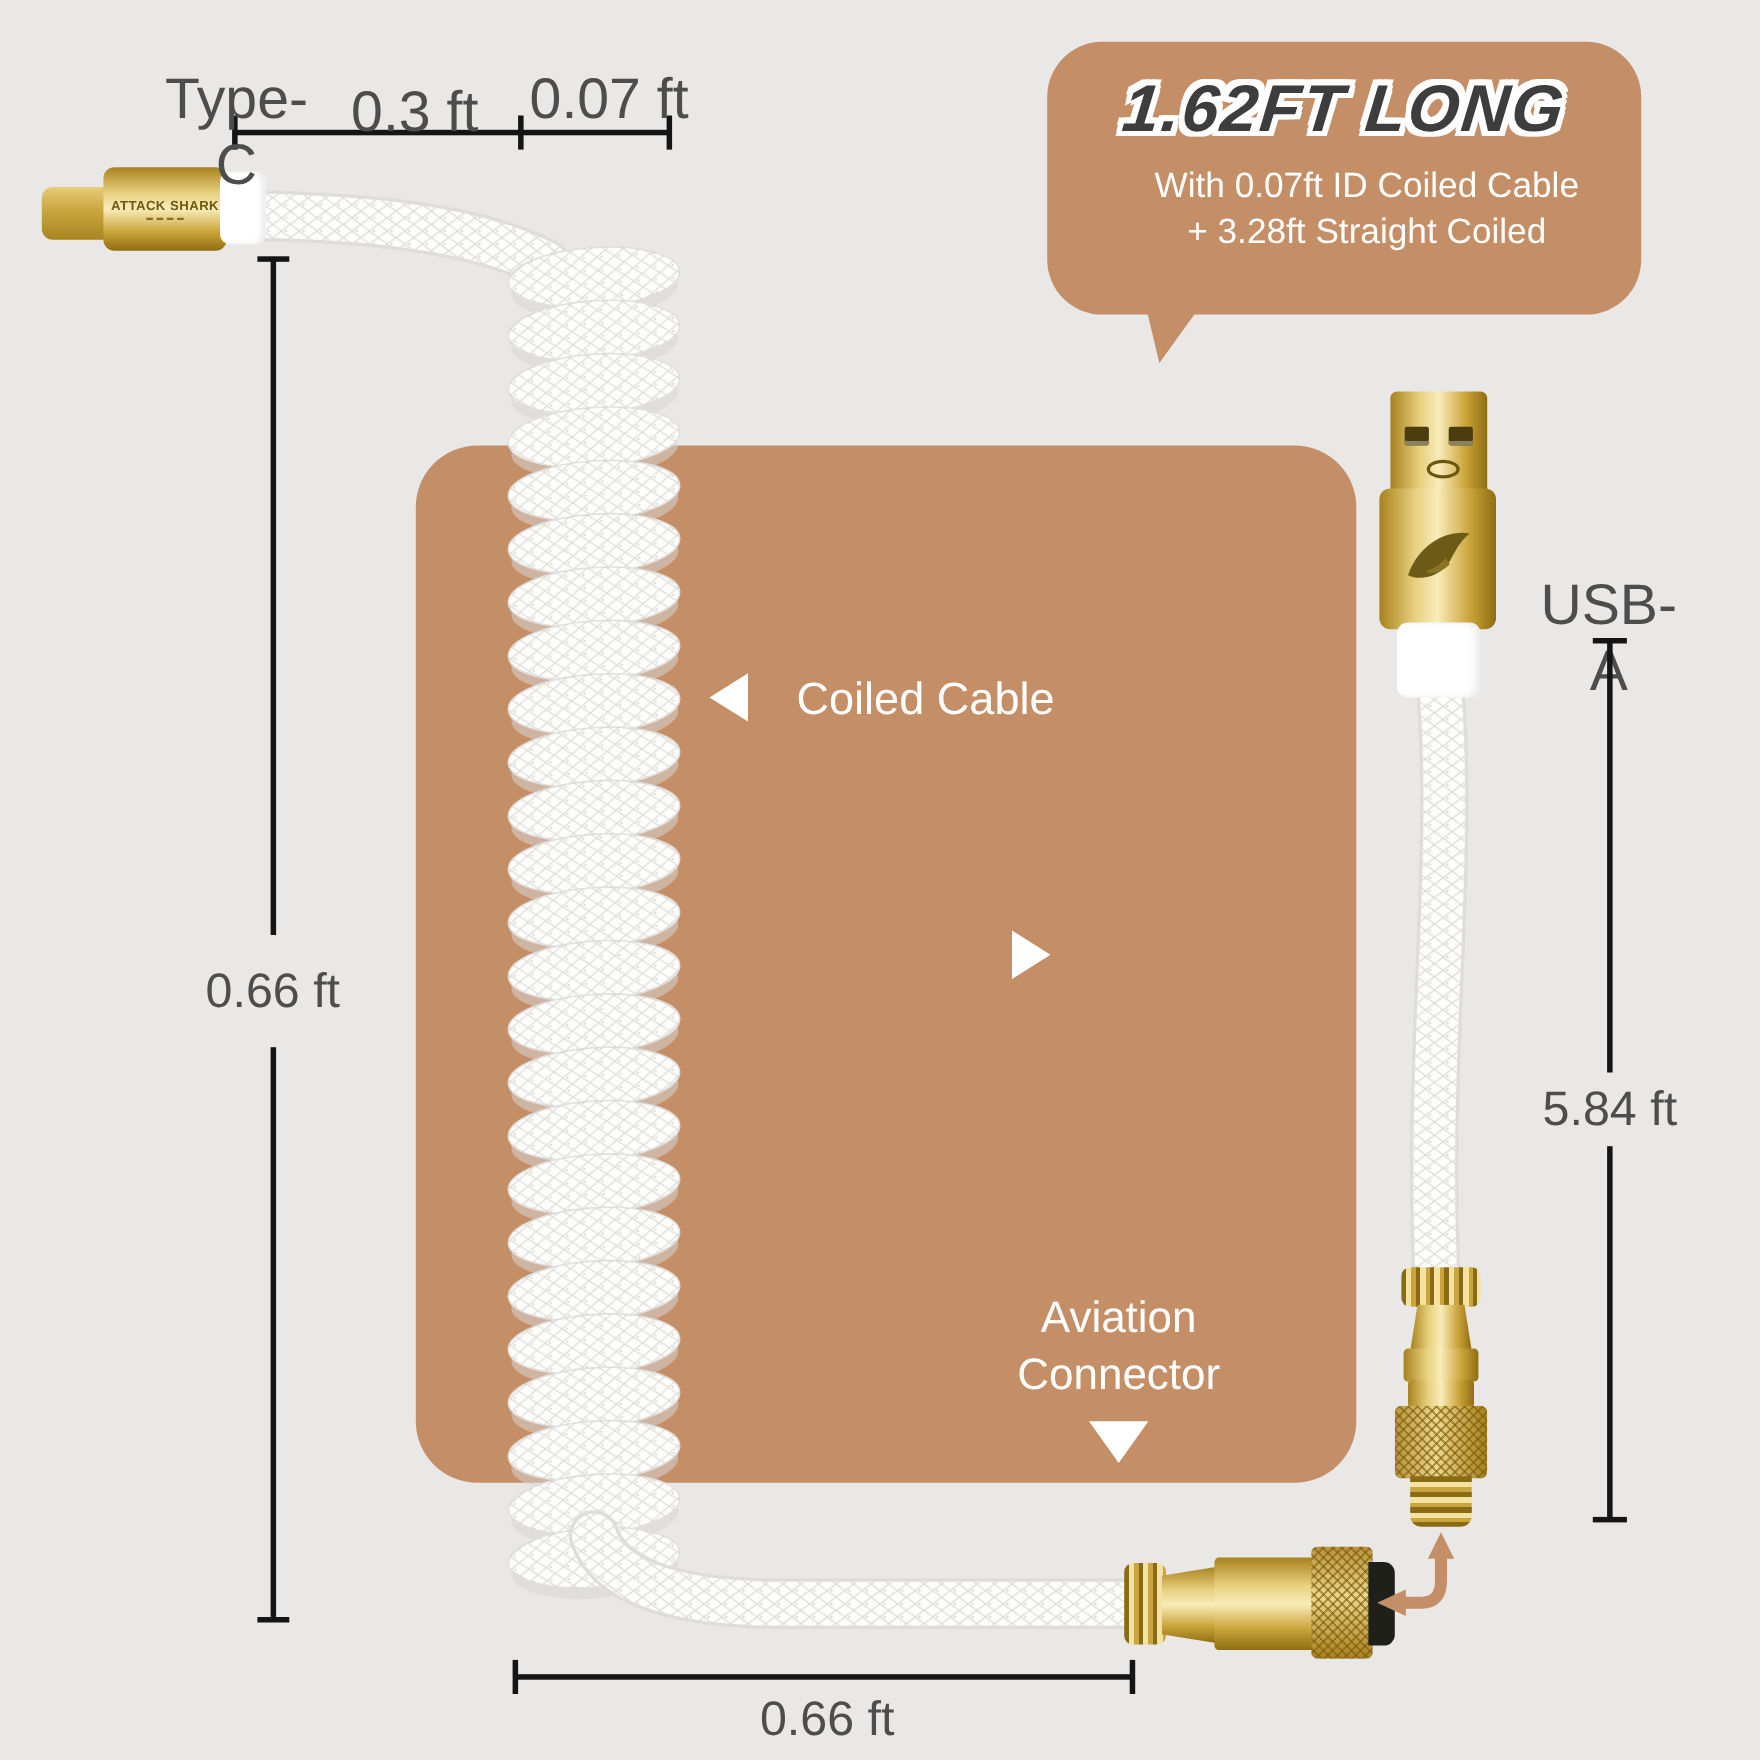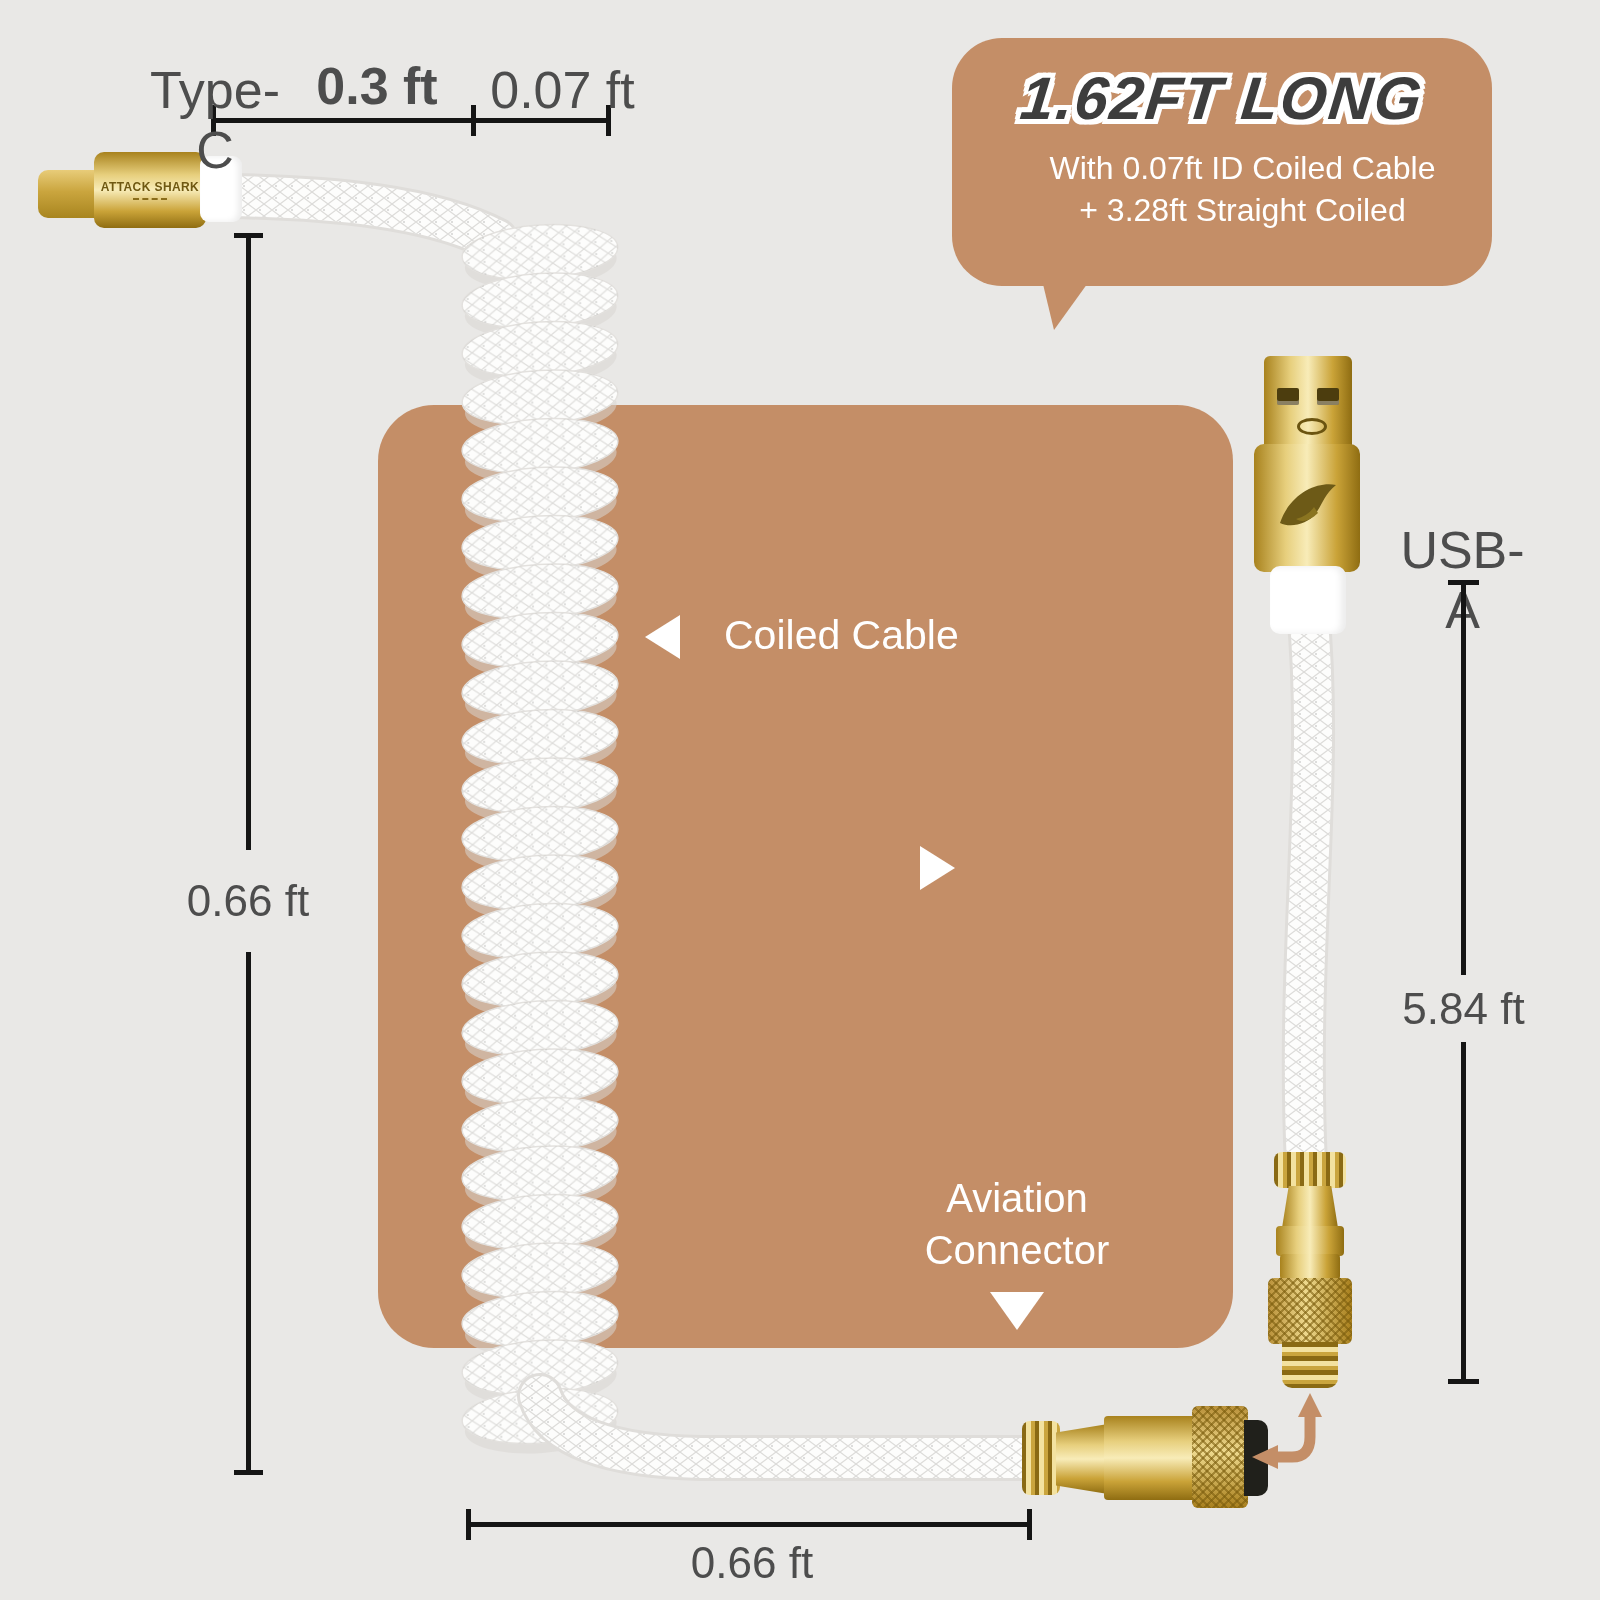--- a/index.html
+++ b/index.html
@@ -19,21 +19,21 @@
   #bubble-title{margin-top:26px;font-size:60px;font-weight:800;font-style:italic;letter-spacing:2px;color:var(--bubble-title,#3d3d3d);transform:skewX(-6deg);
     text-shadow:-5px -5px 0 #fff,0 -5px 0 #fff,5px -5px 0 #fff,-5px 0 0 #fff,5px 0 0 #fff,-5px 5px 0 #fff,0 5px 0 #fff,5px 5px 0 #fff;}
   .bubble-line{font-size:32px;color:#fff;line-height:1.32;margin-left:41px;}
   #bubble-body{margin-top:14px;}
 
   
   .dline{background:var(--dimension-line,#151515);}
   .dtext{color:var(--dimension-text,#4d4d4d);font-size:52px;text-align:center;}
 
   
-  .callout{color:#fff;font-size:41px;display:flex;align-items:flex-end;}
+  .callout{color:#fff;font-size:41px;display:flex;align-items:flex-start;}
   .tri-left{width:0;height:0;border-top:22px solid transparent;border-bottom:22px solid transparent;border-right:35px solid #fff;}
   .tri-right{width:0;height:0;border-top:22px solid transparent;border-bottom:22px solid transparent;border-left:35px solid #fff;}
   .tri-down{width:0;height:0;border-left:27px solid transparent;border-right:27px solid transparent;border-top:38px solid #fff;}
 
   
   .gold-v{background:linear-gradient(180deg,#a8821d 0%,#e7cf7d 30%,#f8ecb8 50%,#caa338 78%,#8f6d12 100%);}
   .gold-h{background:linear-gradient(90deg,#a8821d 0%,#e7cf7d 30%,#f8ecb8 50%,#caa338 78%,#8f6d12 100%);}
   .knurl{background:
       repeating-linear-gradient(45deg,rgba(122,92,12,.55) 0 2px,transparent 2px 6px),
       repeating-linear-gradient(-45deg,rgba(122,92,12,.55) 0 2px,transparent 2px 6px),
@@ -280,22 +280,22 @@
       <div class="bubble-line">+ 3.28ft Straight Coiled</div>
     </div>
   </div>
   <div id="bubble-tail" class="abs z5"></div>
 
   <div class="abs z4 dline" style="left:213px;top:118px;width:397px;height:5px;"></div>
   <div class="abs z4 dline" style="left:211px;top:105px;width:5px;height:31px;"></div>
   <div class="abs z4 dline" style="left:471px;top:105px;width:5px;height:31px;"></div>
   <div class="abs z4 dline" style="left:606px;top:105px;width:5px;height:31px;"></div>
   <div class="abs z4 dtext" style="left:135px;top:60px;width:160px;">Type-C</div>
-  <div class="abs z4 dtext" style="left:307px;top:56px;width:140px;font-weight:bold;">0.3 ft</div>
-  <div class="abs z4 dtext" style="left:480px;top:60px;width:165px;">0.07 ft</div>
+  <div class="abs z4 dtext" style="left:307px;top:72px;width:140px;">0.3 ft</div>
+  <div class="abs z4 dtext" style="left:461px;top:60px;width:165px;text-align:right;">0.07 ft</div>
 
   <div class="abs z4 dline" style="left:234px;top:233px;width:29px;height:5px;"></div>
   <div class="abs z4 dline" style="left:246px;top:235px;width:5px;height:615px;"></div>
   <div class="abs z4 dtext" style="left:166px;top:876px;width:164px;font-size:44px;">0.66 ft</div>
   <div class="abs z4 dline" style="left:246px;top:952px;width:5px;height:521px;"></div>
   <div class="abs z4 dline" style="left:234px;top:1470px;width:29px;height:5px;"></div>
 
   <div class="abs z4 dtext" style="left:1385px;top:520px;width:155px;">USB-A</div>
   <div class="abs z4 dline" style="left:1448px;top:580px;width:31px;height:5px;"></div>
   <div class="abs z4 dline" style="left:1461px;top:583px;width:5px;height:392px;"></div>

